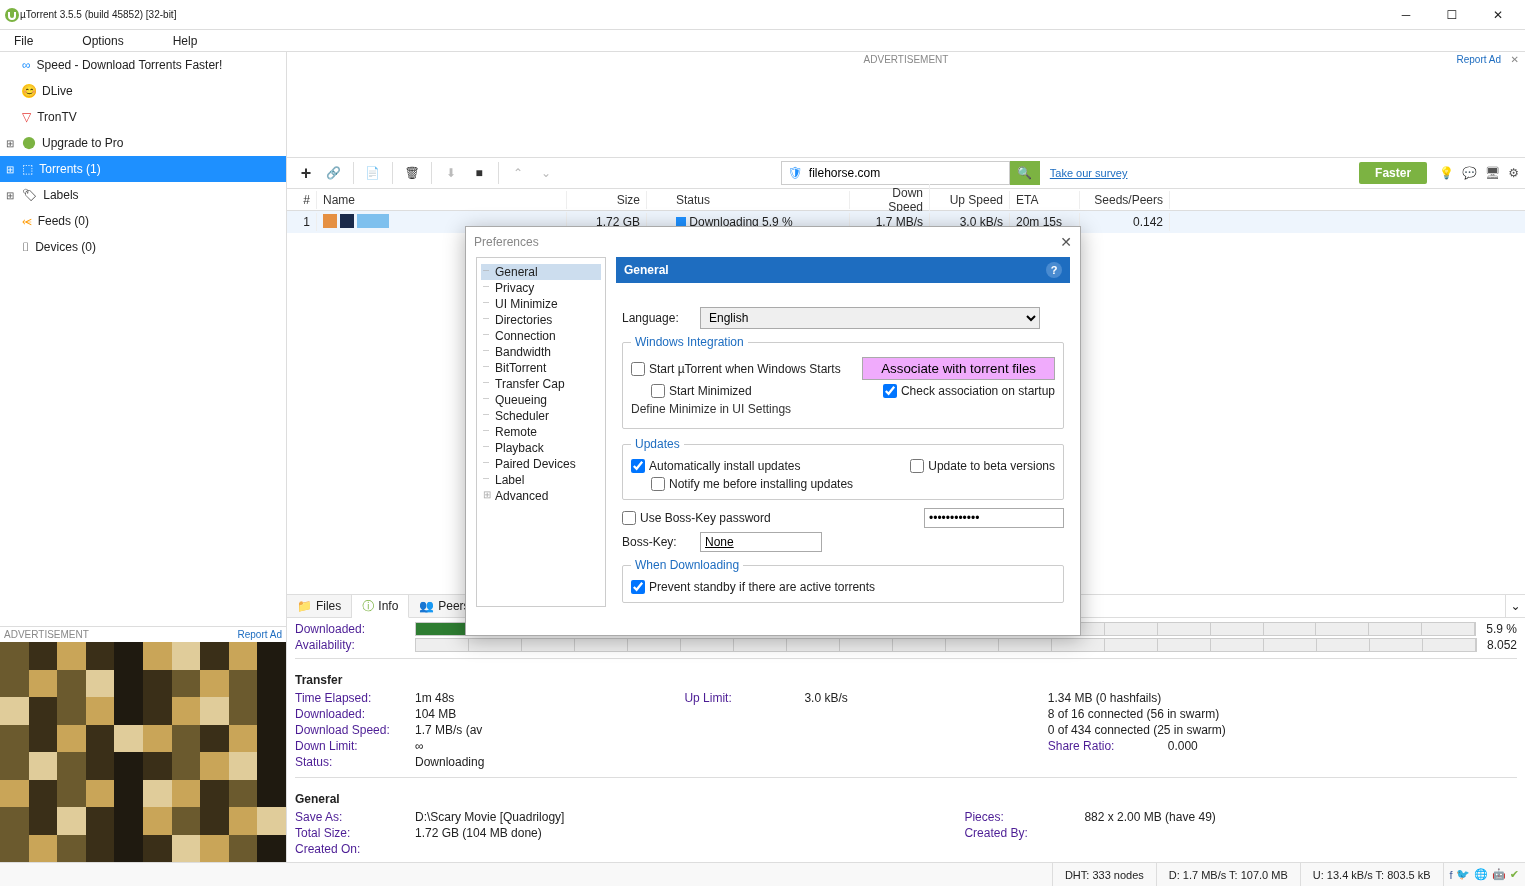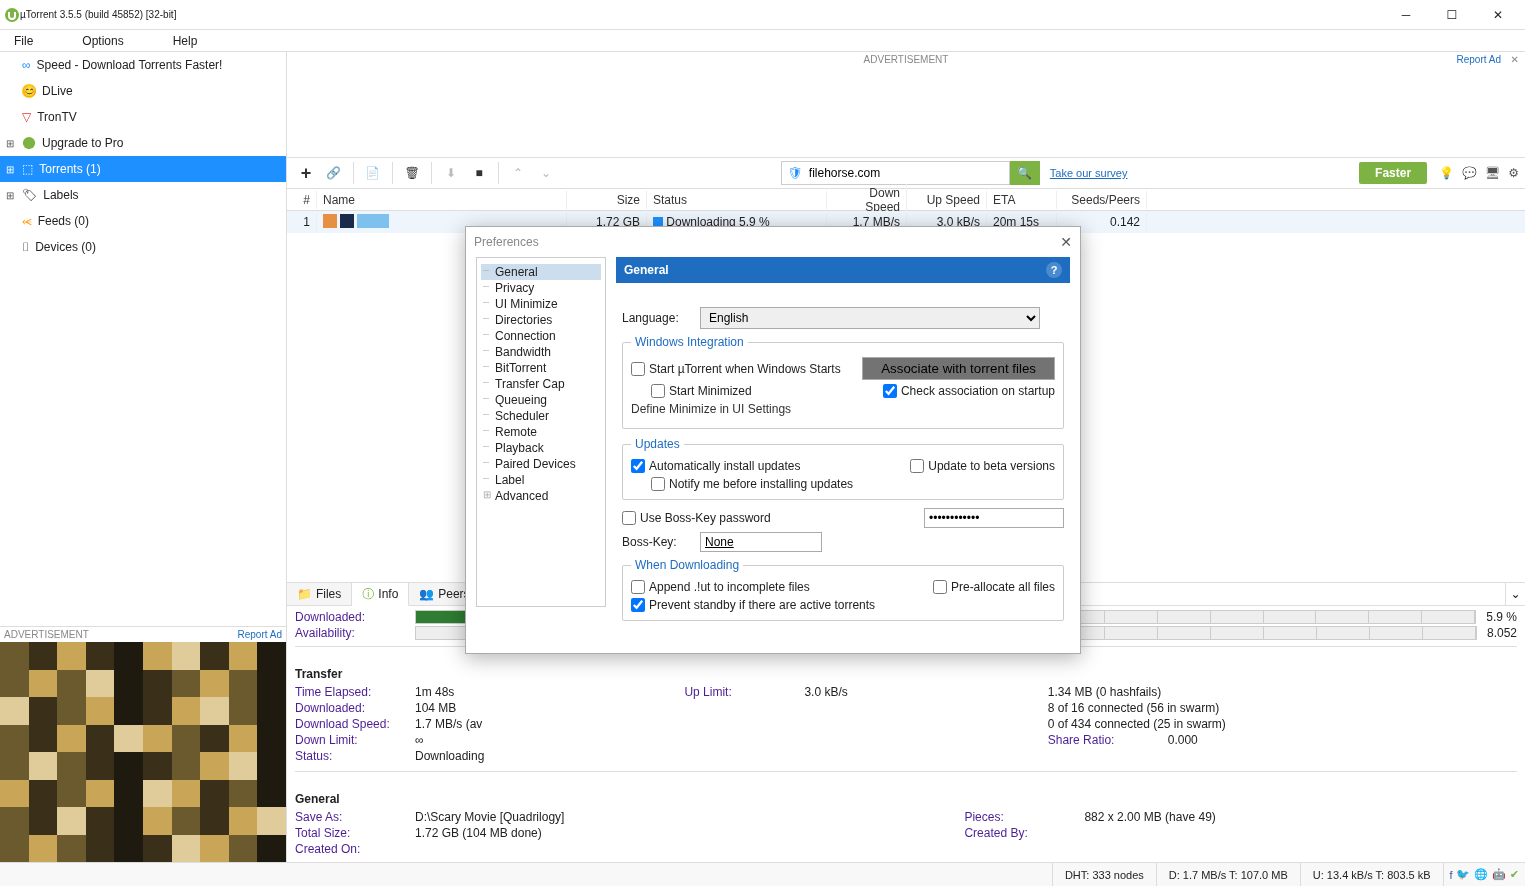--- a/index.html
+++ b/index.html
@@ -53,21 +53,21 @@
 .toolbar .upgrade-btn { background: #7cb342; color: #fff; padding: 4px 16px; font-weight: bold; margin-left: auto; cursor: pointer; border-radius: 2px; }
 .toolbar .right-icons { display: flex; gap: 8px; margin-left: 10px; }
 .toolbar .right-icons span { cursor: pointer; color: #555; }
 
 
 .tlist-header { display: flex; background: #fff; border-bottom: 1px solid #ddd; height: 22px; align-items: center; font-size: 12px; color: #333; }
 .tlist-header div, .tlist-row div { padding: 2px 6px; border-right: 1px solid #eee; }
 .col-num { width: 30px; text-align: right; }
 .col-name { width: 250px; }
 .col-size { width: 80px; text-align: right; }
-.col-status { width: 180px; }
+.col-status { width: 180px; margin-left: 23px; }
 .col-down { width: 80px; text-align: right; }
 .col-up { width: 80px; text-align: right; }
 .col-eta { width: 70px; }
 .col-seeds { width: 90px; text-align: right; }
 .tlist-row { display: flex; background: #eef5fd; height: 22px; align-items: center; font-size: 12px; }
 .tlist-row .prog-bar { display: inline-block; width: 32px; height: 12px; background: #1e90ff; vertical-align: middle; }
 .name-icons { display:inline-flex; gap:3px; align-items:center; }
 .name-icons .ic { width:14px; height:14px; }
 
 .tlist-body { flex: 1; background: #fff; }
@@ -77,21 +77,21 @@
 .info-tabs .tab { padding: 3px 10px; display: flex; align-items: center; gap: 4px; border-right: 1px solid #ddd; cursor: pointer; font-size: 12px; background:#f5f5f5; }
 .info-tabs .tab.active { background: #fff; border-bottom: 1px solid #fff; margin-bottom:-1px; }
 .info-tabs .arrow-btn { margin-left:auto; width:20px; display:flex; align-items:center; justify-content:center; border-left:1px solid #ddd; cursor:pointer; }
 
 .info-panel { padding: 4px 8px; font-size: 12px; overflow: hidden; }
 .info-panel .row { display: flex; margin-bottom: 2px; }
 .info-panel .label { width: 120px; color: #4c1d95; }
 .graph-bar { height: 14px; background: linear-gradient(to right, #2e7d32 0%, #2e7d32 6%, #eee 6%); border: 1px solid #ccc; flex:1; position: relative; }
 .graph-bar .ticks { position:absolute; inset:0; display:flex; }
 .graph-bar .ticks span { flex:1; border-right:1px solid #ccc; }
-.info-panel .section-title { font-weight: bold; margin-top: 6px; margin-bottom: 4px; border-top:1px solid #ddd; padding-top:20px; }
+.info-panel .section-title { font-weight: bold; margin-top: 6px; margin-bottom: 4px; border-top:1px solid #ddd; padding-top:14px; }
 .info-panel .cols { display: flex; gap: 200px; }
 .info-panel .pct { margin-left: 10px; }
 
 
 .statusbar { height: 24px; border-top: 1px solid #ddd; display: flex; align-items: center; font-size: 11px; background:#f8f8f8; }
 .statusbar .seg { padding: 0 12px; border-right: 1px solid #ddd; height:100%; display:flex; align-items:center; }
 .statusbar .seg:first-child { flex: 1; }
 .statusbar .icons { display: flex; gap: 4px; padding: 0 6px; align-items:center; }
 
 
@@ -107,21 +107,21 @@
 .dlg-main { flex: 1; padding-left: 10px; }
 .dlg-section-header { background: #1e6dc0; color: #fff; font-weight: bold; padding: 5px 8px; display:flex; align-items:center; }
 .dlg-section-header .help { margin-left:auto; width:16px; height:16px; background:#4a8bd0; border-radius:50%; display:flex; align-items:center; justify-content:center; font-size:11px; }
 .dlg-form { padding: 24px 6px; font-size: 12px; }
 .dlg-form .frow { display: flex; align-items: center; margin-bottom: 6px; gap: 8px; }
 .dlg-form .frow label { min-width: 70px; }
 .dlg-form select, .dlg-form input[type=text], .dlg-form input[type=password] { border: 1px solid #aaa; padding: 2px 4px; font-size: 12px; }
 .dlg-form select { width: 340px; }
 .dlg-form fieldset { border: 1px solid #ccc; padding: 8px; margin-bottom: 8px; border-radius: 2px; }
 .dlg-form fieldset legend { color: #1e6dc0; font-size: 12px; padding: 0 4px; }
-.dlg-form .assoc-btn { border: 1px solid #aaa; background: #737373; padding: 3px 18px; cursor: pointer; }
+.dlg-form .assoc-btn { border: 1px solid #aaa; background: #f0abfc; padding: 3px 18px; cursor: pointer; }
 .dlg-form .chk { display: flex; align-items: center; gap: 4px; }
 .dlg-form .chk input { width:14px; height:14px; }
 .dlg-form .two-col { display: flex; justify-content: space-between; align-items: center; margin-bottom:4px; }
 .dlg-form .indent { padding-left: 20px; }
 .dlg-form .plain-text { color:#333; margin-bottom:4px; }
 .dlg-buttons { display: flex; justify-content: flex-end; gap: 10px; padding: 12px; }
 .dlg-buttons button { width: 80px; padding: 4px; border: 1px solid #aaa; background: #f0f0f0; cursor: pointer; }
 .dlg-buttons button:disabled { color: #aaa; }
 
 .utorrent-logo-svg { width:16px; height:16px; }
@@ -592,30 +592,20 @@
             </label>
           <input type="password" style="width: 140px;" value="••••••••••••">
         </div>
         <div class="frow">
           <label>Boss-Key:</label>
           <input type="text" style="width: 122px; text-decoration: underline;" value="None">
         </div>
 
         <fieldset>
           <legend>When Downloading</legend>
-          <div class="two-col">
-            <label class="chk">
-                <input type="checkbox" style="">
-                <span>Append .!ut to incomplete files</span>
-              </label>
-            <label class="chk">
-                <input type="checkbox" style="">
-                <span>Pre-allocate all files</span>
-              </label>
-          </div>
           <label class="chk">
               <input type="checkbox" checked="" style="">
               <span>Prevent standby if there are active torrents</span>
             </label>
         </fieldset>
       </div>
     </div>
   </div>
 </div>
 

